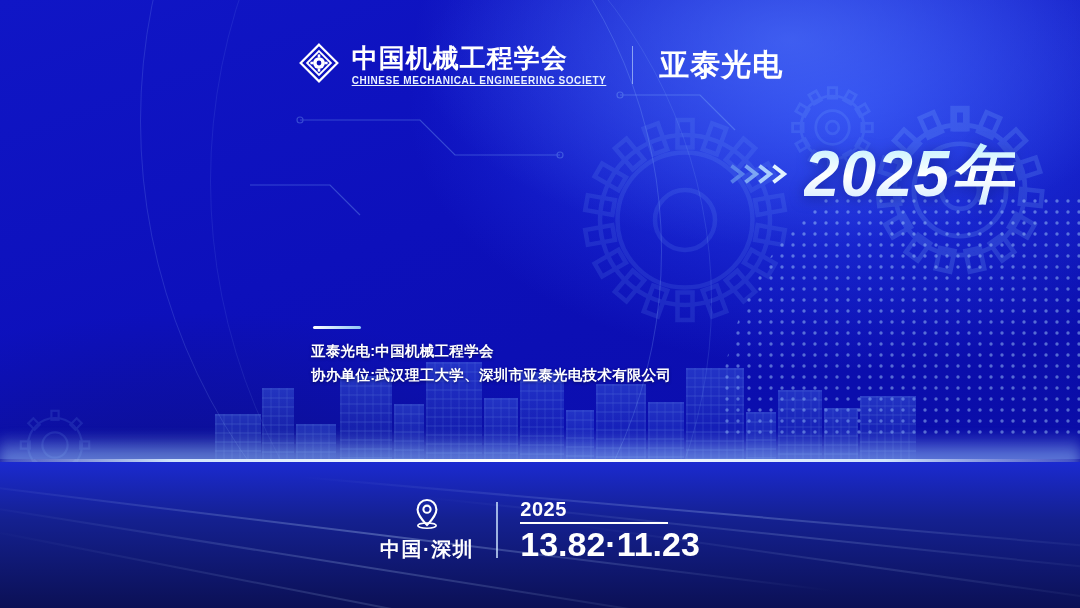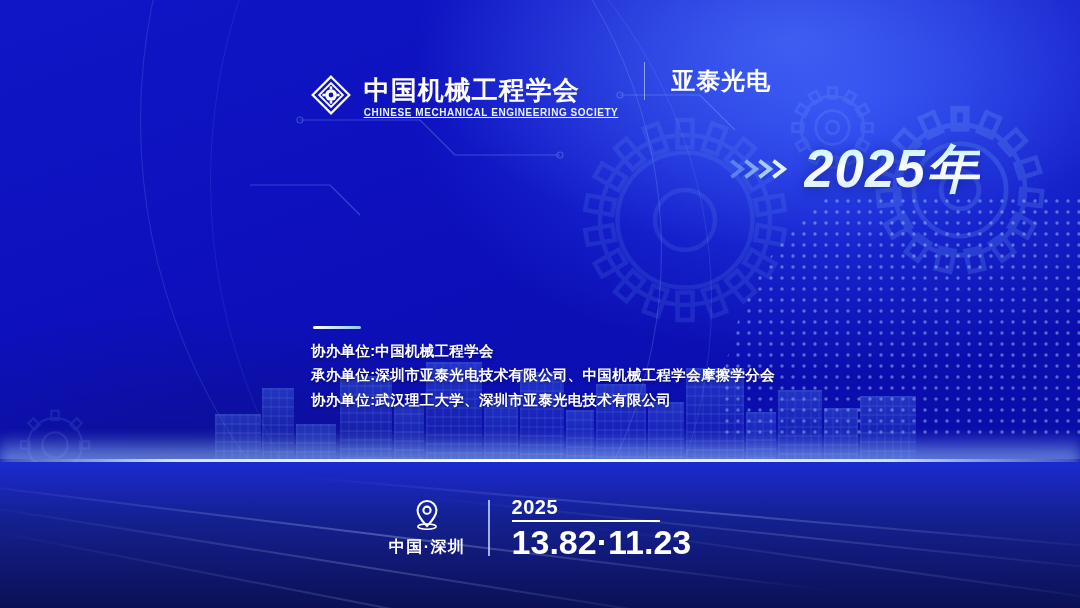--- a/index.html
+++ b/index.html
@@ -50,37 +50,37 @@
     filter:blur(6px);}
 
   
   .ground{position:absolute;left:0;right:0;top:462px;bottom:0;
     background:linear-gradient(180deg,#1b2ad0 0%,#14208f 40%,#0b1055 100%);overflow:hidden;}
   .streak{position:absolute;height:2px;background:linear-gradient(90deg,rgba(170,205,255,0),rgba(190,220,255,.55),rgba(170,205,255,0));
     transform-origin:left center;}
 
   
   .header{position:absolute;left:0;right:0;top:41px;display:flex;justify-content:center;align-items:center;gap:26px;}
-  .cmes{display:flex;align-items:center;gap:11px;margin-top:32px;}
+  .cmes{display:flex;align-items:center;gap:11px;}
   .cmes-text{display:flex;flex-direction:column;line-height:1;}
   .cmes-cn{color:#fff;font-size:26px;font-weight:700;letter-spacing:1px;
     font-family:"Liberation Sans","DejaVu Sans",sans-serif;}
   .cmes-en{color:#e9f2ff;font-size:10px;font-weight:700;letter-spacing:.55px;margin-top:5px;text-decoration:underline;}
   .vdiv{width:1px;height:38px;background:rgba(200,225,255,.6);}
   .yateks{display:flex;align-items:flex-end;gap:9px;}
   .yateks-word{position:relative;color:#fff;font-size:38px;font-weight:700;letter-spacing:-1.2px;line-height:1;}
   .reg{position:absolute;top:-2px;right:-11px;font-size:11px;font-weight:700;}
-  .yateks-cn{color:#fff;font-size:24px;font-weight:700;letter-spacing:1px;line-height:1.18;}
+  .yateks-cn{color:#fff;font-size:30px;font-weight:700;letter-spacing:1px;line-height:1.18;}
 
   
   .yearrow{position:absolute;left:730px;top:142px;display:flex;align-items:center;gap:12px;}
   .chevs{display:flex;align-items:center;}
   .chevs svg{display:block;}
   .year{
-    font-size:53px;font-weight:700;font-style:italic;letter-spacing:1px;line-height:1;
+    font-size:64px;font-weight:700;font-style:italic;letter-spacing:1px;line-height:1;
     background:linear-gradient(180deg,#bff0ff 0%,#ffffff 52%,#cfe9ff 100%);
     -webkit-background-clip:text;background-clip:text;color:transparent;
     -webkit-text-fill-color:transparent;
     filter:drop-shadow(0 2px 7px rgba(10,20,120,.6));
   }
 
   
   .title{
     position:absolute;left:0;right:0;top:210px;text-align:center;
     font-size:88px;font-weight:700;letter-spacing:3px;line-height:1;
@@ -95,21 +95,21 @@
   .rule{position:absolute;left:313px;top:326px;width:48px;height:3px;
     background:linear-gradient(90deg,#ffffff,#8fc6f5);border-radius:2px;}
   .orgs{position:absolute;left:311px;top:343px;display:flex;flex-direction:column;gap:7px;}
   .org{color:#fff;font-size:14.5px;font-weight:700;letter-spacing:.3px;line-height:1.2;
     text-shadow:0 1px 3px rgba(5,10,80,.8);}
 
   
   .footer{position:absolute;left:0;right:0;top:496px;display:flex;justify-content:center;align-items:center;gap:22px;}
   .loc{display:flex;flex-direction:column;align-items:center;gap:6px;}
   .loc svg{display:block;}
-  .loc-text{color:#fff;font-size:16px;font-weight:700;letter-spacing:1.5px;}
+  .loc-text{color:#fff;font-size:20px;font-weight:700;letter-spacing:1.5px;}
   .fdiv{width:2px;height:56px;background:rgba(205,230,255,.75);}
   .dates{display:flex;flex-direction:column;align-items:flex-start;}
   .dyear{color:#fff;font-size:20px;font-weight:700;letter-spacing:.5px;line-height:1.1;text-align:center;}
   .dline{width:148px;height:2px;background:#ffffff;margin:2px 0 3px;}
   .dmain{color:#fff;font-size:34px;font-weight:700;letter-spacing:0px;line-height:1;}
 </style>
 </head>
 <body>
 
 <div id="poster">
@@ -424,22 +424,21 @@
           <path d="M45 7 L54 14 L45 21" stroke="#e2f3ff"></path>
         </g>
       </svg>
     </span>
     <span class="year">2025年</span>
   </div>
 
 
   <div class="rule"></div>
   <div class="orgs">
-    <div class="org">协办单位:中国机械工程学会</div>
-    <div class="org">承办单位:深圳市亚泰光电技术有限公司、中国机械工程学会摩擦学分会</div>
+    <div class="org">亚泰光电:中国机械工程学会</div>
     <div class="org">协办单位:武汉理工大学、深圳市亚泰光电技术有限公司</div>
   </div>
 
   <div class="footer">
     <div class="loc">
       <span>
         <svg width="34" height="34" viewBox="0 0 34 34">
           <g fill="none" stroke="#ffffff" stroke-width="2.1">
             <path d="M17 4 C11.8 4 7.6 8.2 7.6 13.4 C7.6 19.6 17 29 17 29 C17 29 26.4 19.6 26.4 13.4 C26.4 8.2 22.2 4 17 4 Z"></path>
             <circle cx="17" cy="13.2" r="3.6"></circle>

